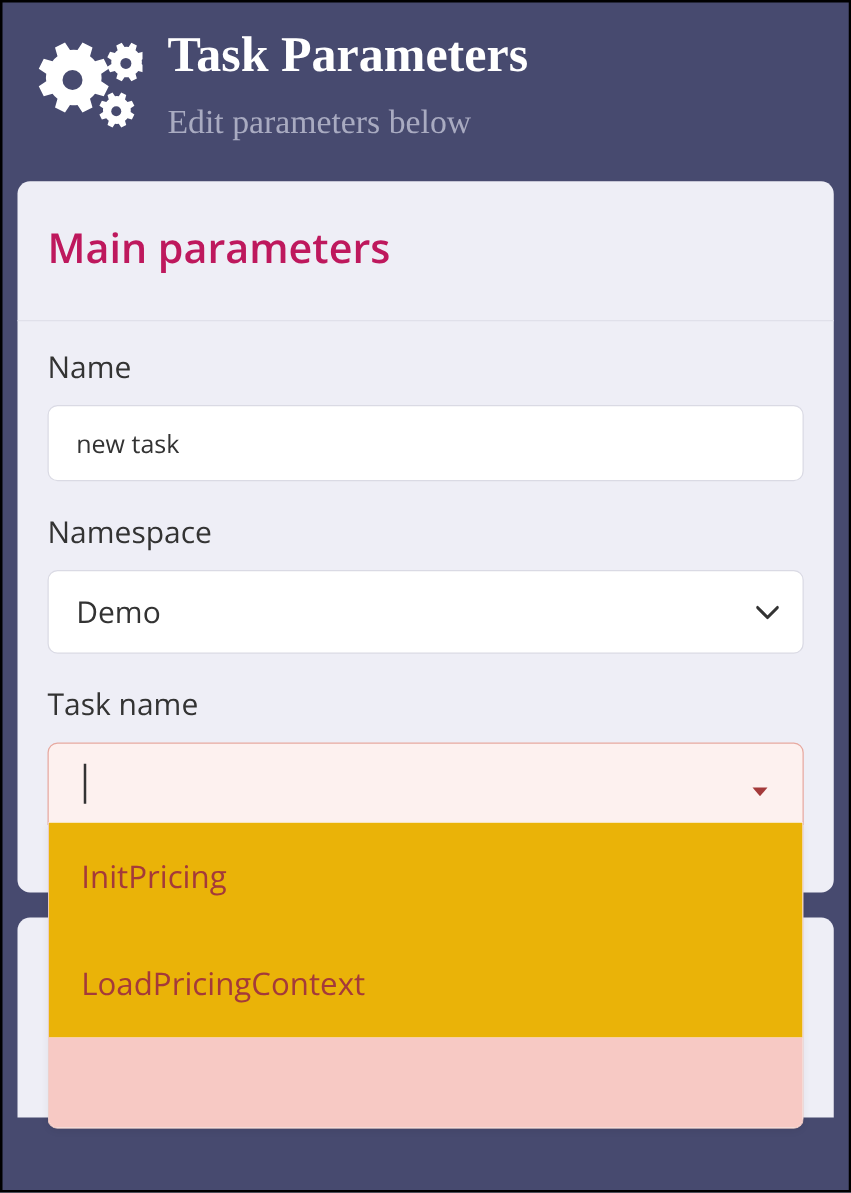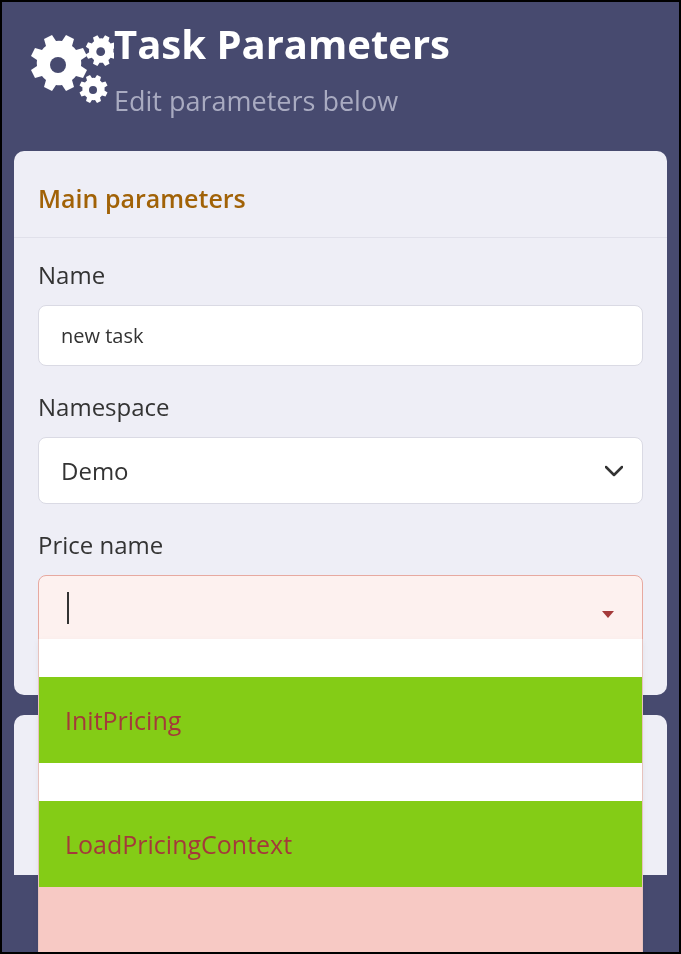--- a/index.html
+++ b/index.html
@@ -10,22 +10,24 @@
     body {
       font-family: -apple-system, BlinkMacSystemFont, "Segoe UI", "Open Sans", sans-serif;
       background: #474a6f;
       width: 681px;
       height: 954px;
       padding: 4px;
       border: 2px solid #000;
     }
     .header {
       display: flex;
-      align-items: center;
+      align-items: flex-end;
+      gap: 20px;
       padding: 16px 18px 10px;
+      font-family: Liberation Serif, serif;
     }
     .header-icon {
       flex: 0 0 auto;
       margin-top: 4px;
     }
     .header-text h1 {
       color: #fff;
       font-size: 40px;
       font-weight: 700;
       line-height: 1.1;
@@ -37,25 +39,25 @@
       margin-top: 16px;
     }
     .card {
       background: #eeeef6;
       border-radius: 10px;
       margin: 22px 8px 0;
       overflow: visible;
       position: relative;
     }
     .card-header {
-      padding: 30px 24px 22px;
+      padding: 30px 24px 36px;
       border-bottom: 1px solid #e0e0ea;
-      font-size: 25px;
+      font-size: 33px;
       font-weight: 600;
-      color: #a16207;
+      color: #be185d;
     }
     .form-body {
       padding: 20px 24px 54px;
     }
     .field {
       margin-bottom: 24px;
     }
     .field-label {
       display: block;
       font-size: 24px;
@@ -140,22 +142,21 @@
       border-radius: 0 0 8px 8px;
       overflow: hidden;
       z-index: 10;
       box-shadow: 0 2px 6px rgba(0,0,0,0.05);
     }
     .dropdown-item {
       padding: 26px 26px;
       font-size: 25px;
       color: #a43a3a;
       cursor: pointer;
-      background: #84cc16;
-      margin-top: 38px;
+      background: #eab308;
     }
     .dropdown-spacer {
       height: 72px;
       background: #f7c9c4;
     }
     .spacer-card {
       background: #eeeef6;
       border-radius: 10px 10px 0 0;
       margin: 20px 8px 0;
       height: 160px;
@@ -203,21 +204,21 @@
         </div>
         <span class="select-caret">
           <svg width="18" height="12" viewBox="0 0 18 12">
               <path d="M1 2 L9 10 L17 2" stroke="#333" stroke-width="2.5" fill="none" stroke-linecap="round" stroke-linejoin="round"></path>
             </svg>
         </span>
       </div>
     </div>
 
     <div class="field" style="margin-bottom:0;position:relative">
-      <label class="field-label">Price name</label>
+      <label class="field-label">Task name</label>
       <div class="combo-wrap">
         <div class="combo-input">
           <span class="caret-cursor"></span>
         </div>
         <span class="combo-caret">
           <svg width="14" height="10" viewBox="0 0 14 10">
               <path d="M1 1 L7 8 L13 1 Z" fill="#a43a3a"></path>
             </svg>
         </span>
         <div class="dropdown">

